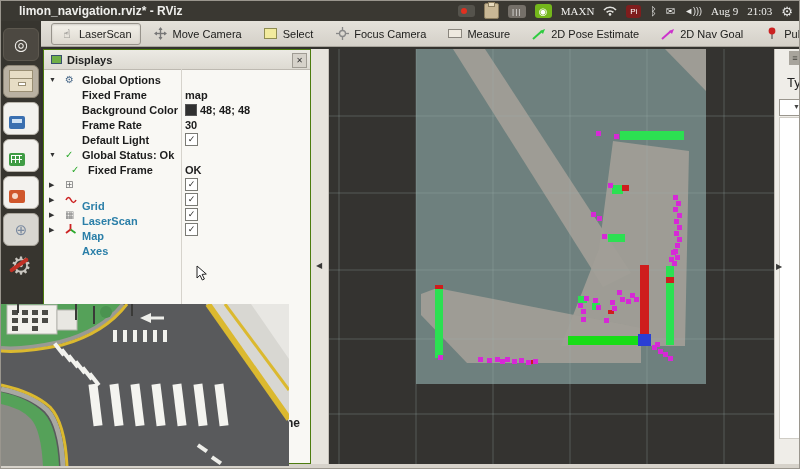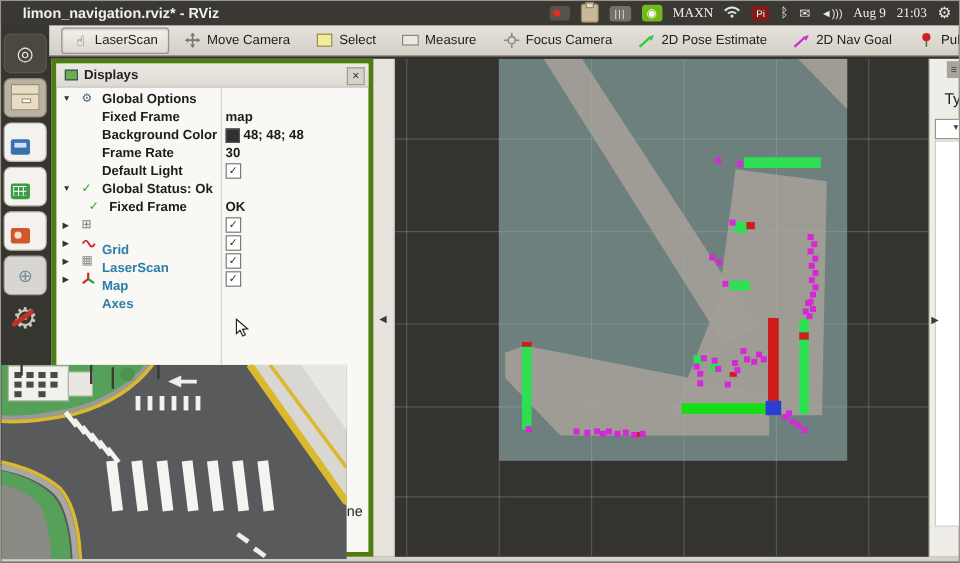--- a/index.html
+++ b/index.html
@@ -53,40 +53,40 @@
     background:linear-gradient(#e5e2db,#d4d0c8);border-bottom:1px solid #a8a49c;
     display:flex;align-items:center;gap:4px;padding-left:10px;box-sizing:border-box;z-index:6;}
   .tbtn{display:flex;align-items:center;gap:5px;height:20px;padding:0 8px;font-size:11px;color:#20201e;
     border:1px solid transparent;border-radius:3px;white-space:nowrap;}
   .tbtn.active{background:linear-gradient(#f4f1ea,#ddd9d0);border-color:#97938b;box-shadow:inset 0 1px 2px rgba(0,0,0,.15);}
   .tico{display:inline-flex;width:14px;height:14px;align-items:center;justify-content:center;font-size:12px;color:#555;}
   .sel-box{width:11px;height:9px;background:#f2eb9e;border:1px solid #8f8d52;}
   .meas-box{width:15px;height:7px;background:#eee9df;border:1px solid #8a867e;}
   
   .dpanel{position:absolute;left:42px;top:48px;width:268px;height:415px;background:#f9f8f4;
-    border:4px solid #4d7c0f;box-sizing:border-box;z-index:4;}
+    border:1px solid #4d7c0f;box-sizing:border-box;z-index:4;}
   .dhead{height:19px;background:linear-gradient(#eceae4,#dddad2);border-bottom:1px solid #bdb9b1;
     display:flex;align-items:center;font-size:11px;font-weight:bold;color:#222;gap:5px;padding-left:7px;position:relative;}
   .mon{width:11px;height:9px;background:#6fae46;border:1px solid #38506e;box-sizing:border-box;}
   .dclose{position:absolute;right:3px;top:3px;width:13px;height:13px;background:#d6d2ca;border:1px solid #a09c94;
     font-size:8px;display:flex;align-items:center;justify-content:center;color:#333;}
   .dtree{position:relative;padding-top:2px;}
   .vline{position:absolute;left:137px;top:19px;bottom:0;width:1px;background:#d6d3cc;}
   .trow{position:relative;height:15px;display:flex;align-items:center;font-size:11px;color:#1c1c1c;}
   .tarrow{width:16px;padding-left:5px;font-size:7px;color:#333;box-sizing:content-box;flex:0 0 auto;}
   .ticon{width:17px;font-size:10px;flex:0 0 auto;display:flex;align-items:center;}
   .tname{font-weight:600;white-space:nowrap;}
   .tname.blue{color:#2b7fa8;font-weight:700;margin-top:43px;}
   .ind .ticon{margin-left:6px;}
   .tval{position:absolute;left:141px;top:0;height:15px;display:flex;align-items:center;gap:3px;font-weight:600;}
   .cb{width:11px;height:11px;background:#fff;border:1px solid #7a7a74;font-size:9px;line-height:10px;
     text-align:center;color:#2a2a28;}
   .swatch{width:10px;height:10px;background:#303030;border:1px solid #555;}
   .gcheck{color:#2faa2f;font-weight:bold;}
-  .frag{position:absolute;left:242px;top:366px;font-size:12px;color:#222;font-weight:400;}
+  .frag{position:absolute;left:242px;top:366px;font-size:12px;color:#222;font-weight:700;}
   
   .lstrip{position:absolute;left:310px;top:48px;width:17px;height:415px;background:#e7e4dd;z-index:3;
     border-right:1px solid #c4c0b8;}
   .lstrip span{position:absolute;left:5px;top:212px;font-size:8px;color:#3a3a38;}
   .view3d{position:absolute;left:327px;top:48px;width:446px;height:415px;z-index:1;background:#343330;}
   .rpanel{position:absolute;left:773px;top:48px;width:27px;height:415px;background:#efede8;z-index:3;
     border-left:1px solid #c4c0b8;box-sizing:border-box;}
   .rdock{position:absolute;right:0;top:2px;width:12px;height:14px;background:#a8a49c;color:#43423e;
     font-size:9px;display:flex;align-items:center;justify-content:center;}
   .rtype{position:absolute;left:12px;top:26px;font-size:13px;color:#222;}
@@ -171,37 +171,37 @@
       <span>Move Camera</span>
       </div>
     <div class="tbtn">
       <span class="tico">
           <span class="sel-box"></span>
         </span>
       <span>Select</span>
       </div>
     <div class="tbtn">
       <span class="tico">
-          <span class="meas-box"></span>
-        </span>
-      <span>Measure</span>
-      </div>
-    <div class="tbtn">
-      <span class="tico">
           <svg width="13" height="13" viewBox="0 0 13 13">
         <circle cx="6.5" cy="6.5" r="3" fill="none" stroke="#888" stroke-width="1.3"></circle>
         <g stroke="#888" stroke-width="1.3">
               <line x1="6.5" y1="0" x2="6.5" y2="3"></line>
               <line x1="6.5" y1="10" x2="6.5" y2="13"></line>
         <line x1="0" y1="6.5" x2="3" y2="6.5"></line>
               <line x1="10" y1="6.5" x2="13" y2="6.5"></line>
             </g>
           </svg>
         </span>
       <span>Focus Camera</span>
+      </div>
+    <div class="tbtn">
+      <span class="tico">
+          <span class="meas-box"></span>
+        </span>
+      <span>Measure</span>
       </div>
     <div class="tbtn">
       <span class="tico">
           <svg width="14" height="12" viewBox="0 0 14 12">
         <line x1="1" y1="11" x2="10" y2="3" stroke="#2ecc40" stroke-width="2"></line>
         <polygon points="13,1 8,3 11,6" fill="#2ecc40"></polygon>
           </svg>
         </span>
       <span>2D Pose Estimate</span>
       </div>

